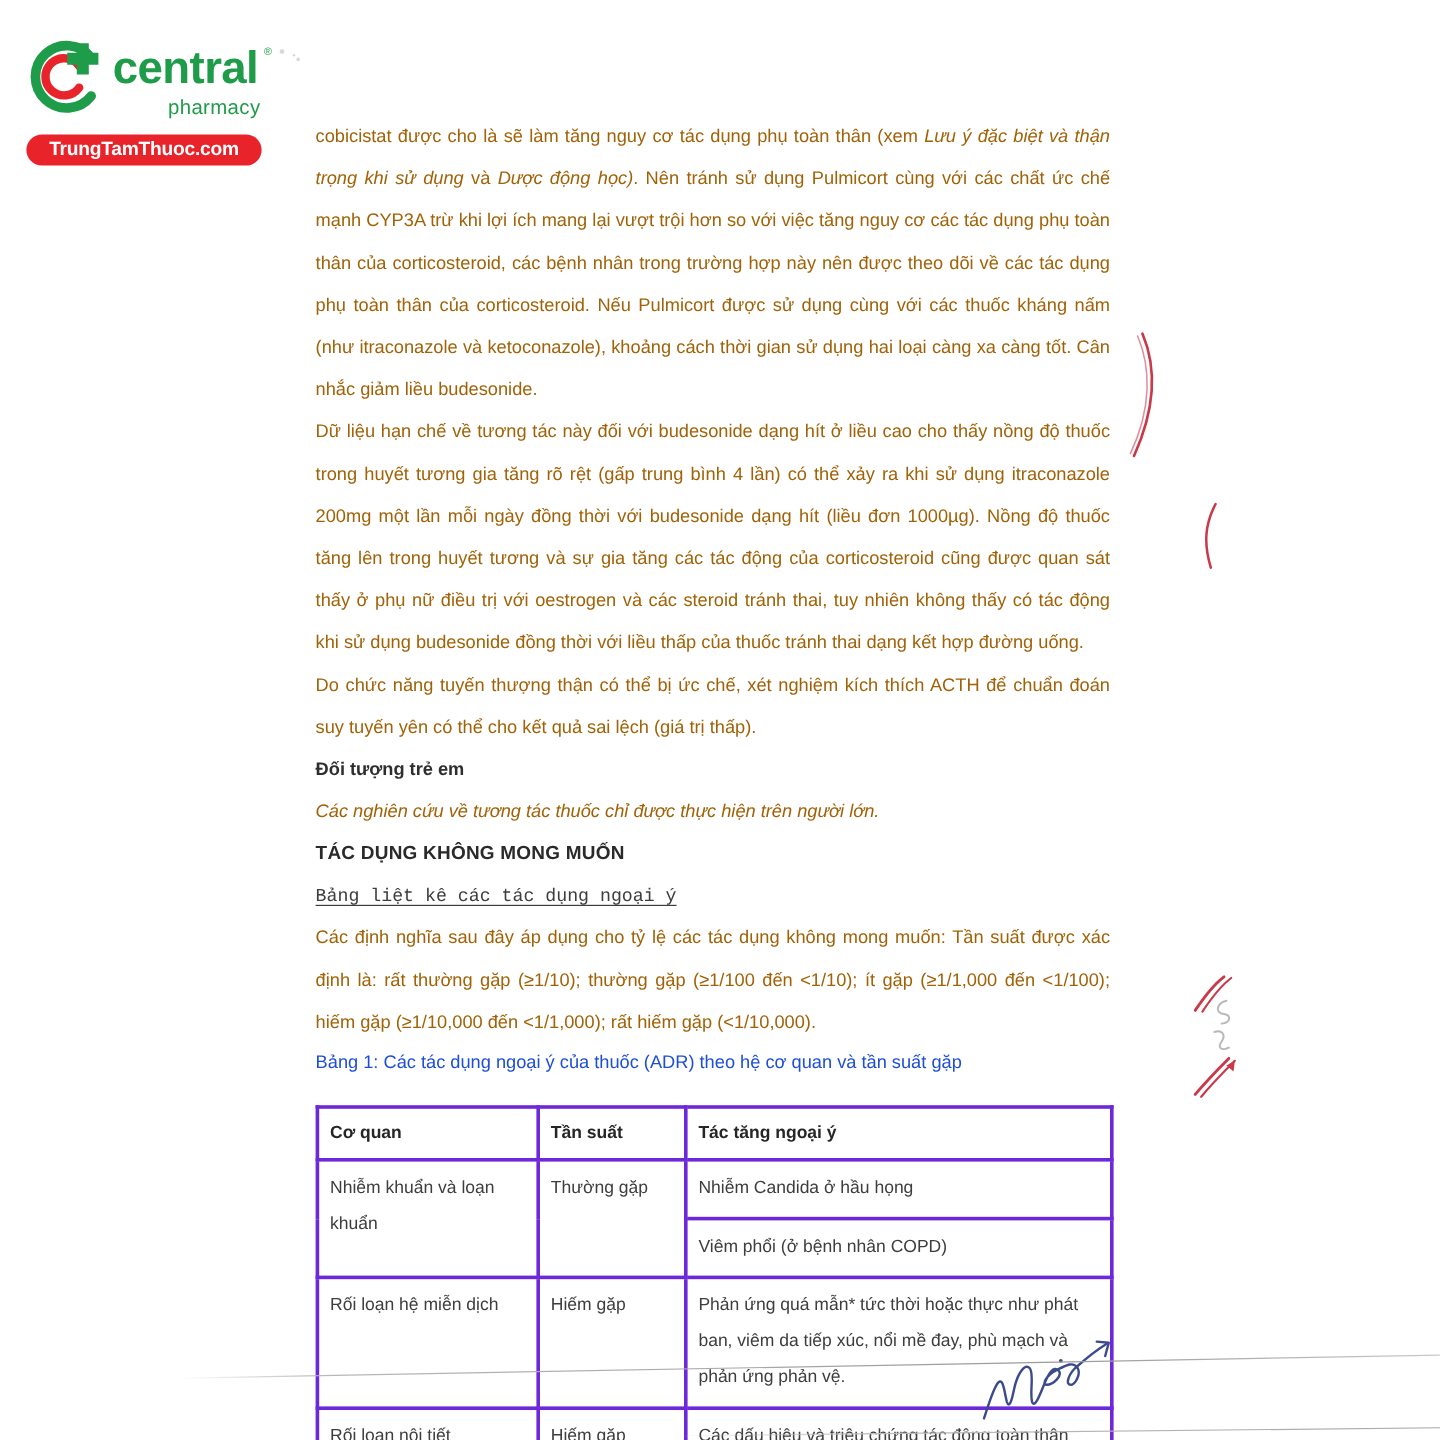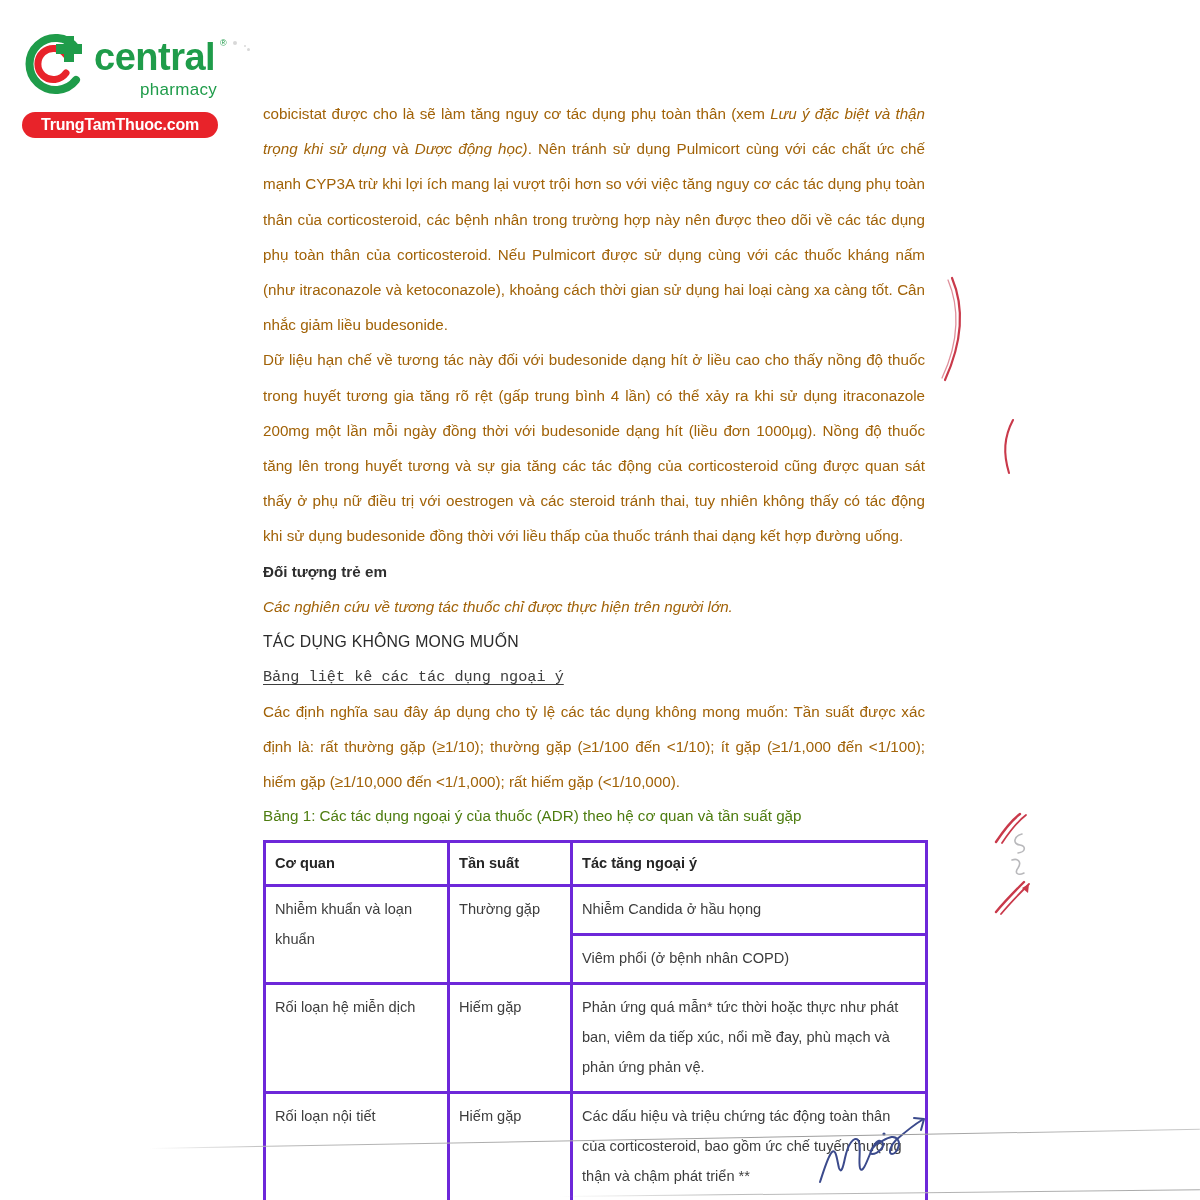--- a/index.html
+++ b/index.html
@@ -95,39 +95,39 @@
     margin: 0;
     font-size: 15.2px;
     line-height: 35.2px;
     font-weight: bold;
     color: #2e2e2e;
   }
   h3.section-head {
     margin: 0;
     font-size: 15.8px;
     line-height: 36px;
-    font-weight: normal;
+    font-weight: bold;
     letter-spacing: 0.2px;
     color: #2a2a2a;
   }
   h4.sub-underline {
     margin: 0;
     font-size: 15.2px;
     line-height: 34px;
     font-weight: normal;
     text-decoration: underline;
     text-underline-offset: 3px;
     color: #3d3d3d;
     font-family: Liberation Mono, monospace;
   }
   p.table-caption {
-    margin: 0 0 8px 0;
+    margin: 0 0 19px 0;
     font-size: 15.2px;
     line-height: 32px;
-    color: #4d7c0f;
+    color: #1d4ed8;
   }
 
   
   table.adr {
     border-collapse: collapse;
     width: 662px;
     table-layout: fixed;
   }
   table.adr td, table.adr th {
     border: 3px solid #6d28d9;
@@ -207,20 +207,21 @@
 <div class="speck" style="left:244px; top:45px; width:2px; height:2px;"></div>
 
 <div id="doc">
 
   <p class="body-par">
     <span>cobicistat được cho là sẽ làm tăng nguy cơ tác dụng phụ toàn thân (xem </span><span class="it">Lưu ý đặc biệt và thận trọng khi sử dụng</span><span> và </span><span class="it">Dược động học)</span><span>. Nên tránh sử dụng Pulmicort cùng với các chất ức chế mạnh CYP3A trừ khi lợi ích mang lại vượt trội hơn so với việc tăng nguy cơ các tác dụng phụ toàn thân của corticosteroid, các bệnh nhân trong trường hợp này nên được theo dõi về các tác dụng phụ toàn thân của corticosteroid. Nếu Pulmicort được sử dụng cùng với các thuốc kháng nấm (như itraconazole và ketoconazole), khoảng cách thời gian sử dụng hai loại càng xa càng tốt. Cân nhắc giảm liều budesonide.</span>
   </p>
 
   <p class="body-par">Dữ liệu hạn chế về tương tác này đối với budesonide dạng hít ở liều cao cho thấy nồng độ thuốc trong huyết tương gia tăng rõ rệt (gấp trung bình 4 lần) có thể xảy ra khi sử dụng itraconazole 200mg một lần mỗi ngày đồng thời với budesonide dạng hít (liều đơn 1000µg). Nồng độ thuốc tăng lên trong huyết tương và sự gia tăng các tác động của corticosteroid cũng được quan sát thấy ở phụ nữ điều trị với oestrogen và các steroid tránh thai, tuy nhiên không thấy có tác động khi sử dụng budesonide đồng thời với liều thấp của thuốc tránh thai dạng kết hợp đường uống.</p>
 
+  <p class="body-par">Do chức năng tuyến thượng thận có thể bị ức chế, xét nghiệm kích thích ACTH để chuẩn đoán suy tuyến yên có thể cho kết quả sai lệch (giá trị thấp).</p>
 
   <h4 class="sub-bold">Đối tượng trẻ em</h4>
 
   <p class="body-par nojust">Các nghiên cứu về tương tác thuốc chỉ được thực hiện trên người lớn.</p>
 
   <h3 class="section-head">TÁC DỤNG KHÔNG MONG MUỐN</h3>
 
   <h4 class="sub-underline">Bảng liệt kê các tác dụng ngoại ý</h4>
 
   <p class="body-par">Các định nghĩa sau đây áp dụng cho tỷ lệ các tác dụng không mong muốn: Tần suất được xác định là: rất thường gặp (≥1/10); thường gặp (≥1/100 đến &lt;1/10); ít gặp (≥1/1,000 đến &lt;1/100); hiếm gặp (≥1/10,000 đến &lt;1/1,000); rất hiếm gặp (&lt;1/10,000).</p>

